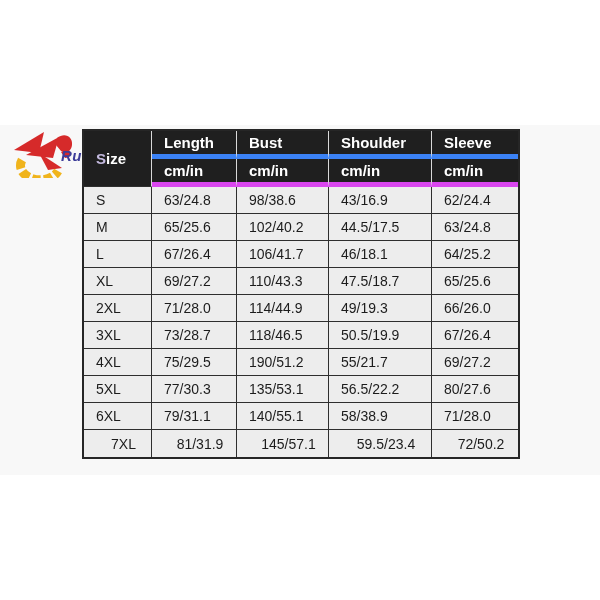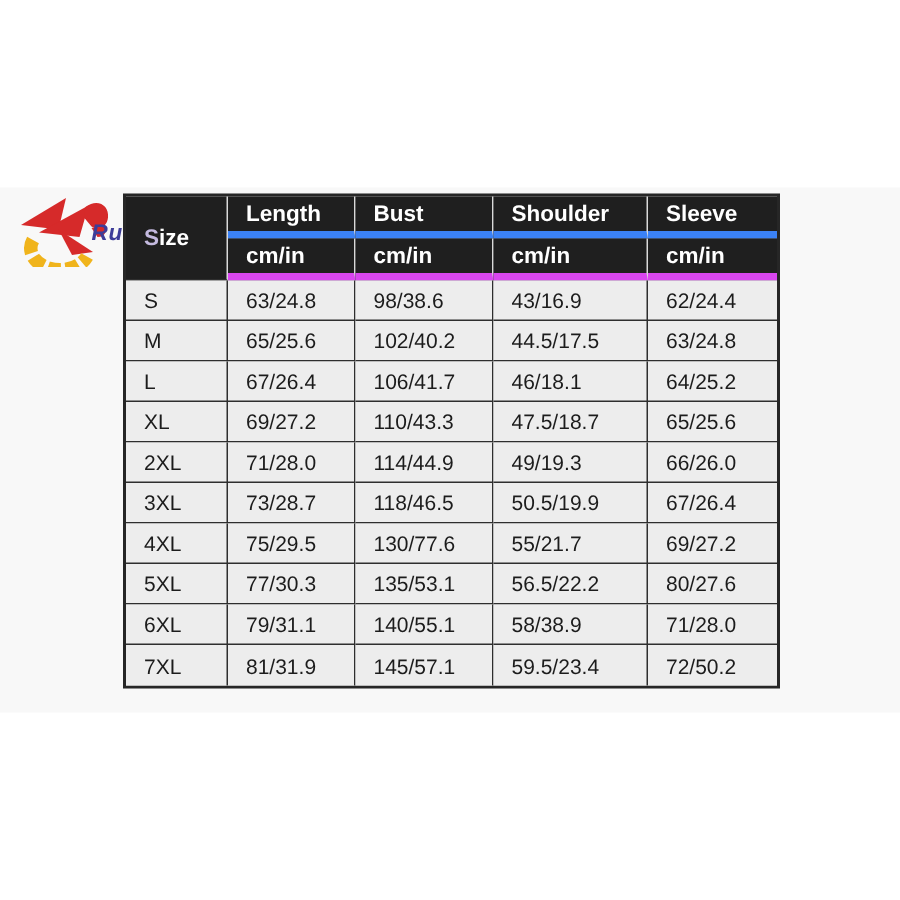--- a/index.html
+++ b/index.html
@@ -90,21 +90,21 @@
   
   table.size-chart td {
     background: #ededed;
     color: #1c1c1c;
     font-size: 14px;
     height: 27px;
     border-right: 1px solid #2e2e2e;
     border-bottom: 1px solid #2e2e2e;
   }
   table.size-chart td:last-child { border-right: none; }
-  table.size-chart tbody tr:last-child td { border-bottom: none; }
+  table.size-chart tbody tr:last-child td { border-bottom: none; text-align: center; }
 </style>
 </head>
 <body>
 
 <div class="canvas">
 
   <div class="photo-band"></div>
 
   <svg class="brand-logo" viewBox="0 0 85 50" xmlns="http://www.w3.org/2000/svg" aria-hidden="true">
 
@@ -183,21 +183,21 @@
       <tr>
         <td>3XL</td>
         <td>73/28.7</td>
         <td>118/46.5</td>
         <td>50.5/19.9</td>
         <td>67/26.4</td>
       </tr>
       <tr>
         <td>4XL</td>
         <td>75/29.5</td>
-        <td>130/77.6</td>
+        <td>190/51.2</td>
         <td>55/21.7</td>
         <td>69/27.2</td>
       </tr>
       <tr>
         <td>5XL</td>
         <td>77/30.3</td>
         <td>135/53.1</td>
         <td>56.5/22.2</td>
         <td>80/27.6</td>
       </tr>

